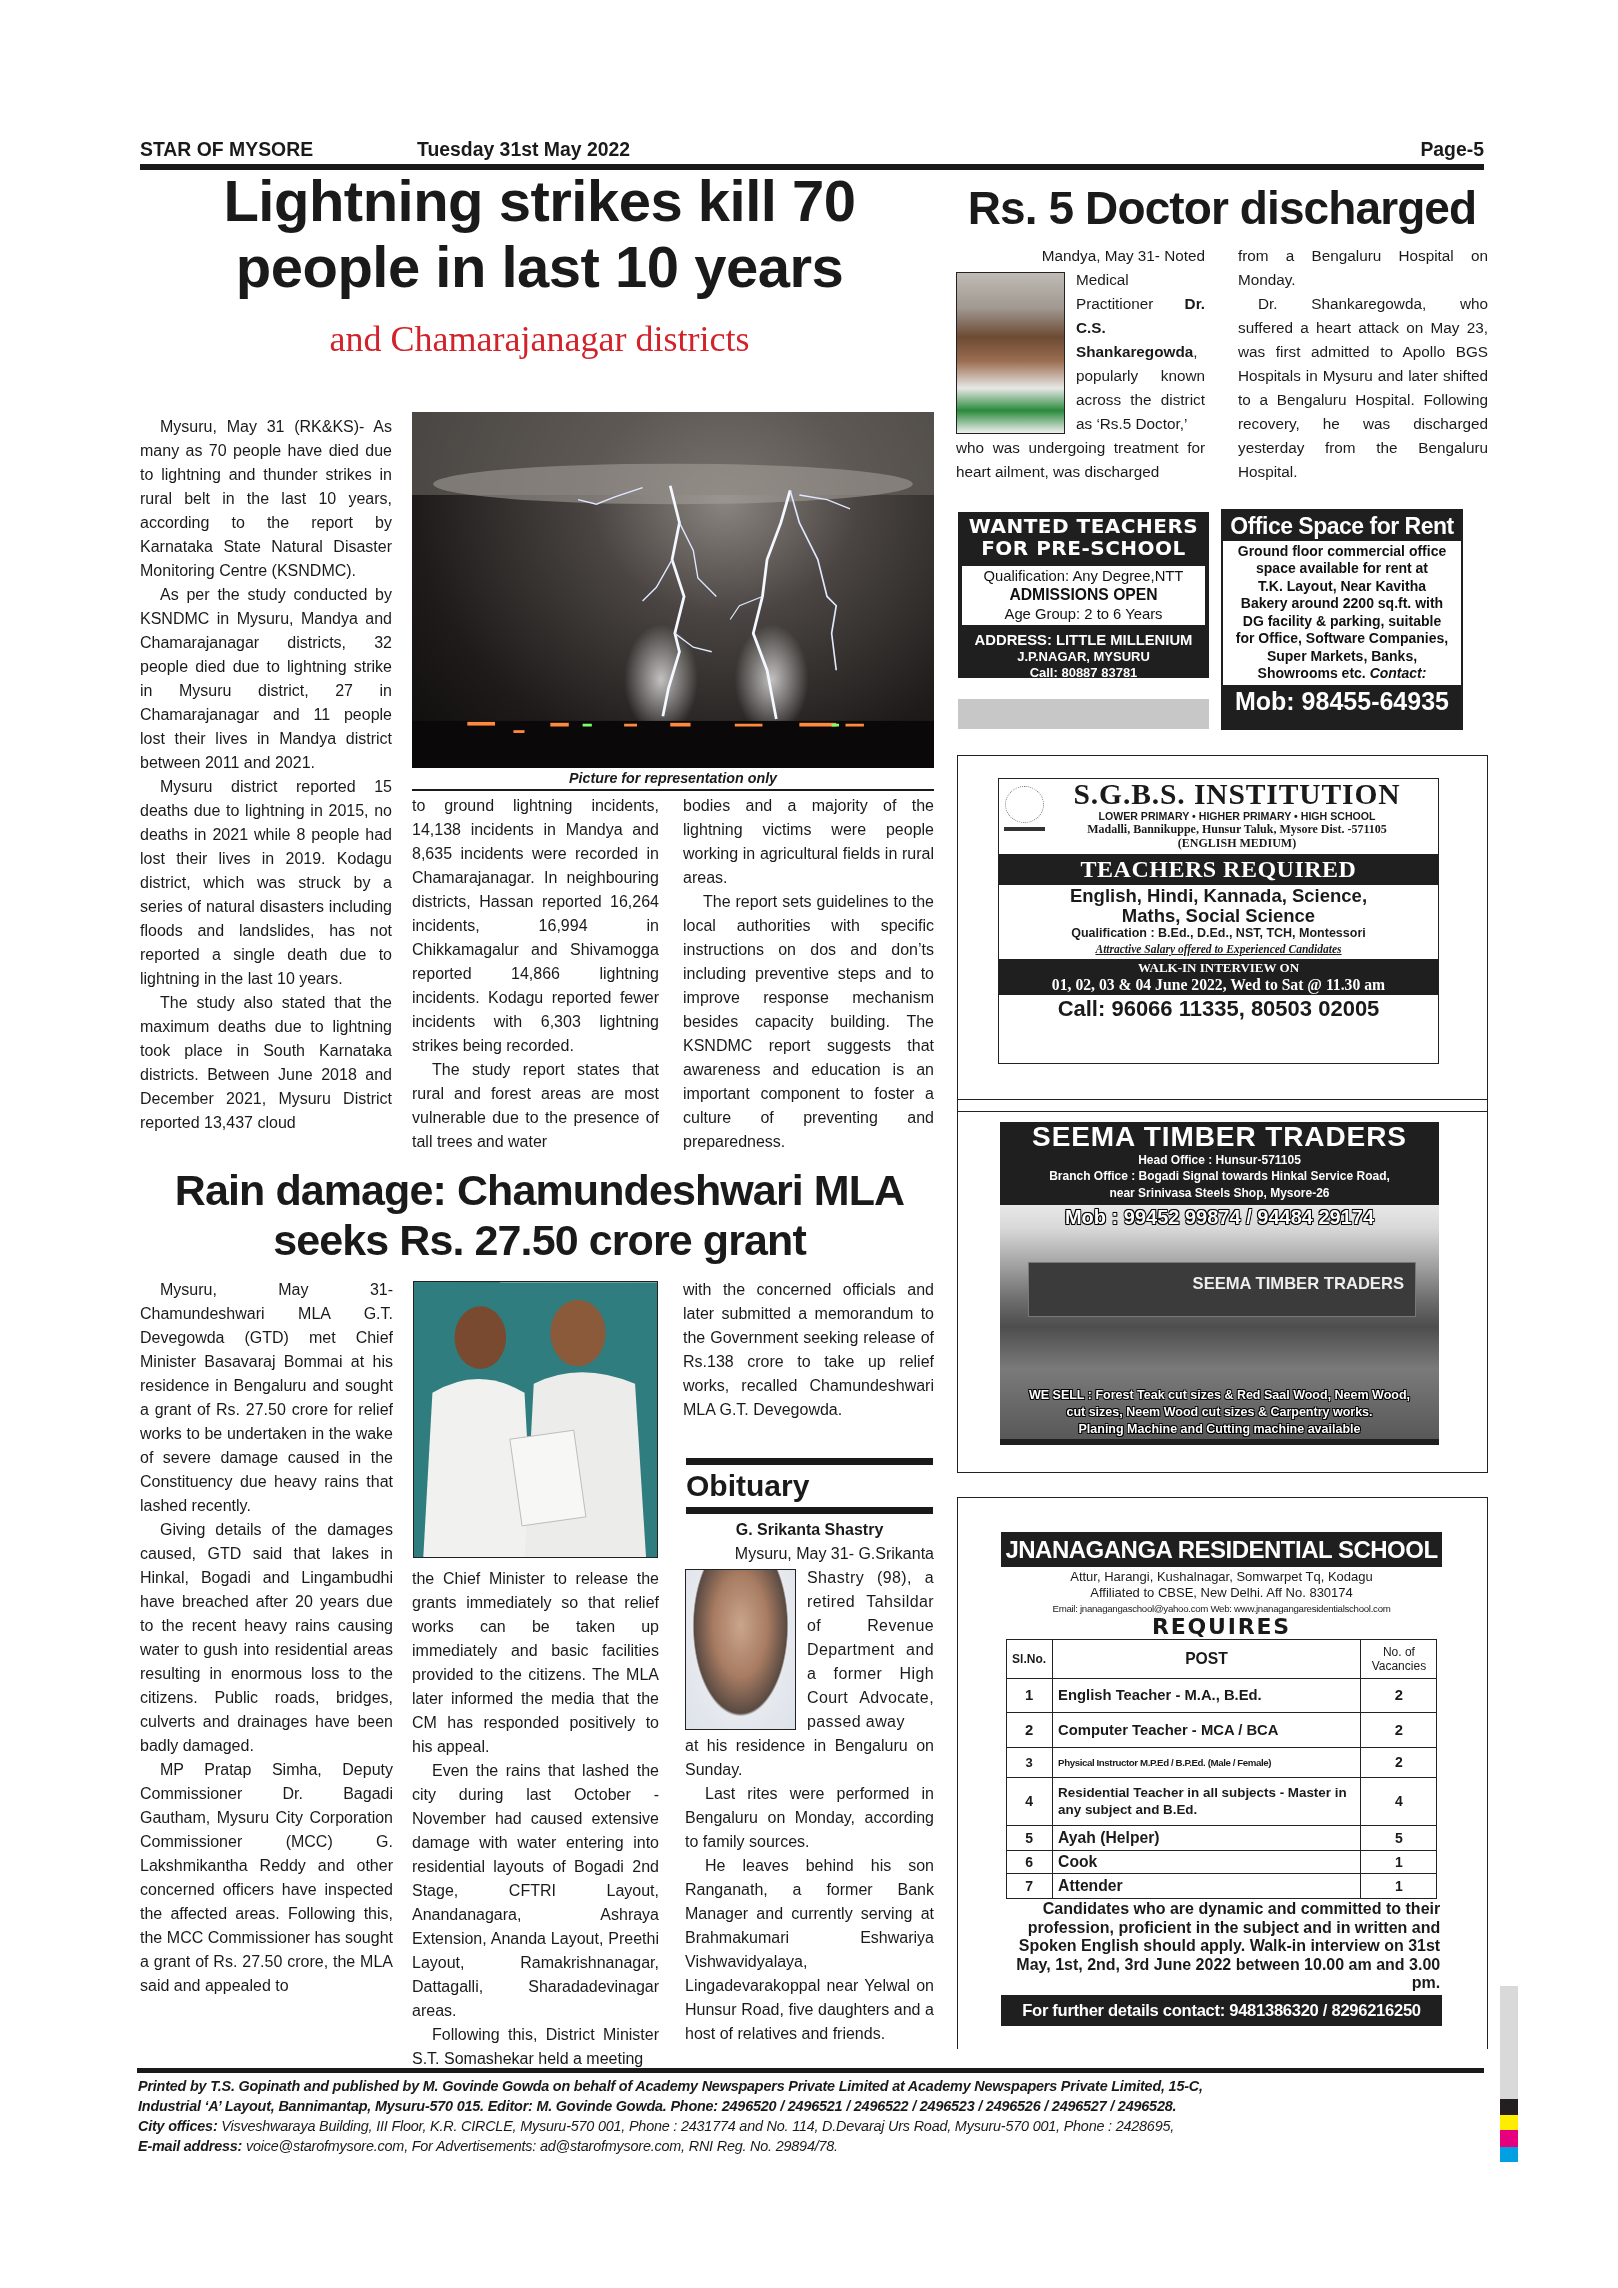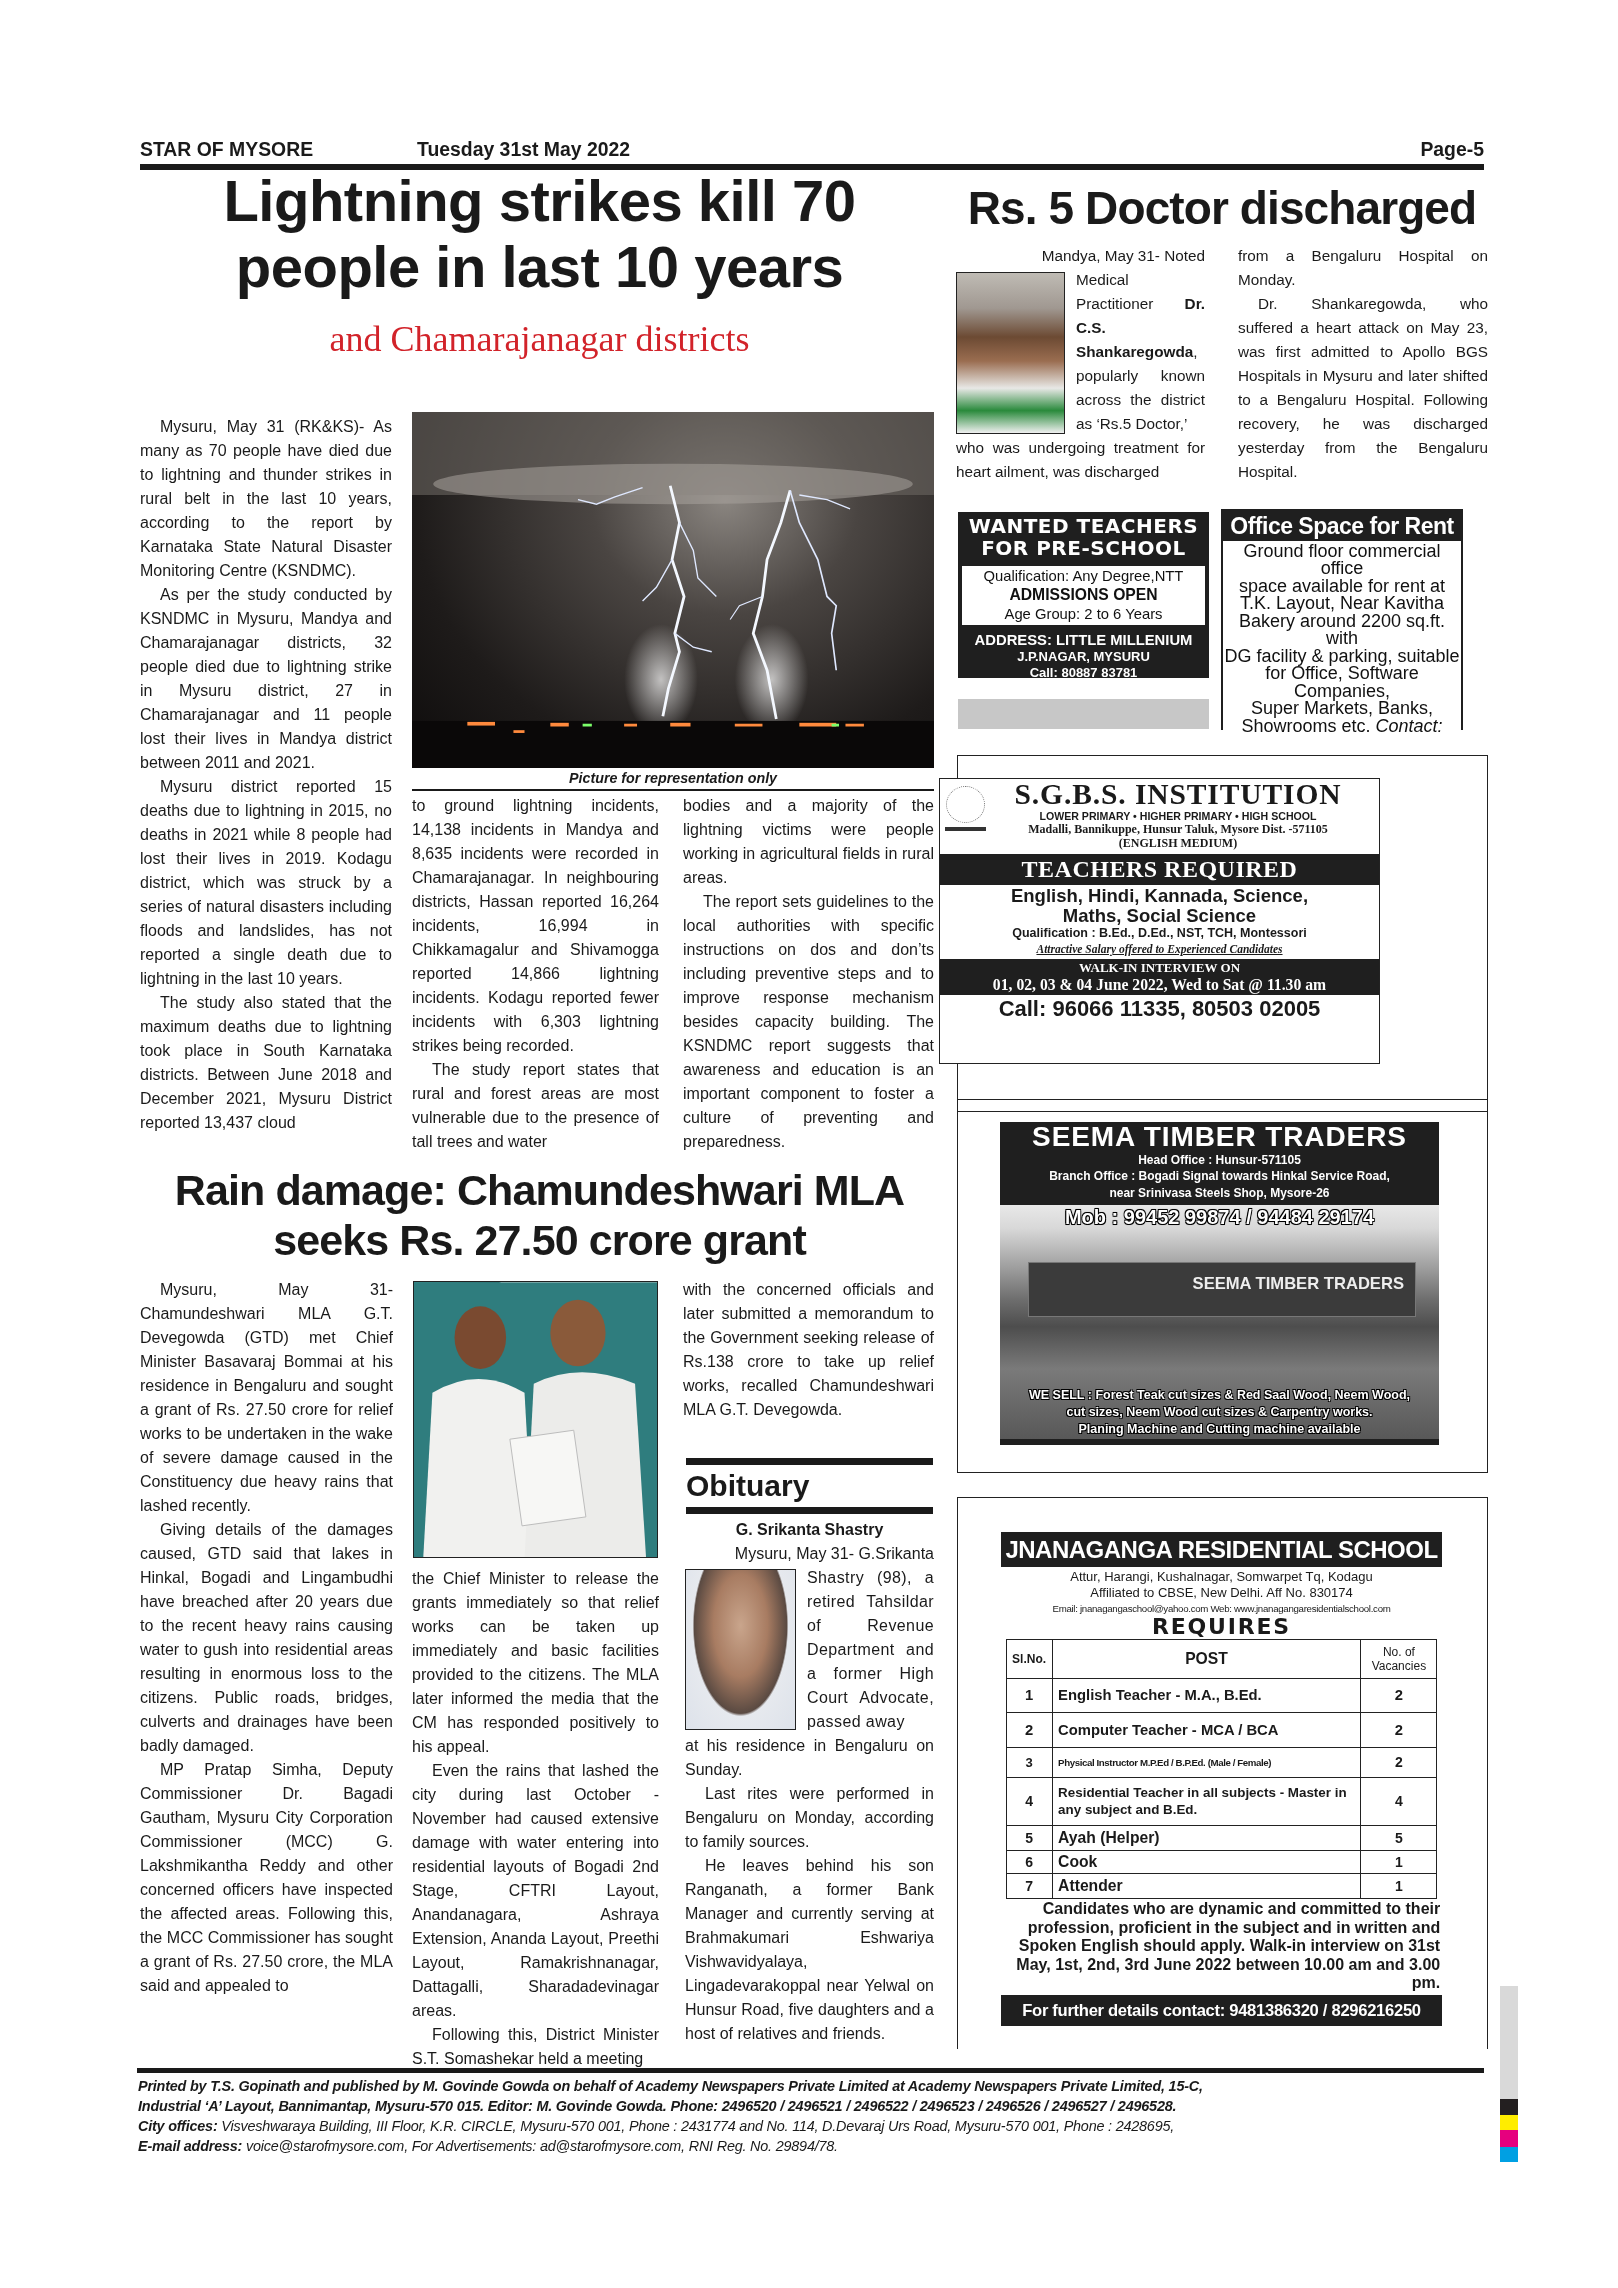--- a/index.html
+++ b/index.html
@@ -113,35 +113,35 @@
     <div style="font-weight:normal;font-size:14.8px;line-height:18.5px">Age Group: 2 to 6 Years</div>
   </div>
   <div style="font-size:14.8px;line-height:17.5px">ADDRESS: LITTLE MILLENIUM</div>
   <div style="font-size:13px;line-height:15.7px">J.P.NAGAR, MYSURU</div>
   <div style="font-size:13px;line-height:15.7px">Call: 80887 83781</div>
 </div>
 <div class="abs" style="left:958px;top:699px;width:251px;height:29.5px;background:#c7c7c7"></div>
 
 <div class="abs ad-black" style="left:1221px;top:509px;width:242px;height:221px;padding:2px">
   <div style="font-size:23px;line-height:30px;letter-spacing:-0.5px">Office Space for Rent</div>
-  <div class="ad-white" style="padding:1.8px 0.9px;font-size:18px;line-height:17.5px;font-weight:normal">
+  <div class="ad-white" style="padding:1.8px 0.9px;font-size:14px;line-height:17.5px;font-weight:bold">
     <div>Ground floor commercial office</div>
     <div>space available for rent at</div>
     <div>T.K. Layout, Near Kavitha</div>
     <div>Bakery around 2200 sq.ft. with</div>
     <div>DG facility &amp; parking, suitable</div>
     <div>for Office, Software Companies,</div>
     <div>Super Markets, Banks,</div>
     <div><span>Showrooms etc.</span> <i>Contact:</i></div>
   </div>
   <div style="font-size:25px;line-height:33px">Mob: 98455-64935</div>
 </div>
 
 <div class="abs" style="left:957px;top:755px;width:531px;height:357px;border:1.8px solid #222"></div>
-<div class="abs" style="left:939px;top:778px;width:441px;height:286px;border:1.8px solid #222;background:#fff">
+<div class="abs" style="left:998px;top:778px;width:441px;height:286px;border:1.8px solid #222;background:#fff">
   <div style="position:absolute;left:5.5px;top:7.4px;width:39px;height:37px;border:0.9px dotted #777;border-radius:50%"></div>
   <div style="position:absolute;left:4.6px;top:48px;width:41px;height:3.7px;background:#333"></div>
   <div style="text-align:center;padding-left:37px;font-family:'Liberation Serif',serif;font-weight:bold;font-size:29.5px;line-height:31px;letter-spacing:0.9px">S.G.B.S. INSTITUTION</div>
   <div style="text-align:center;padding-left:37px;font-size:10.6px;line-height:12px;font-weight:bold;font-family:'Liberation Sans',sans-serif">LOWER PRIMARY • HIGHER PRIMARY • HIGH SCHOOL</div>
   <div style="text-align:center;padding-left:37px;font-size:12px;line-height:14px;font-family:'Liberation Serif',serif;font-weight:bold">Madalli, Bannikuppe, Hunsur Taluk, Mysore Dist. -571105</div>
   <div style="text-align:center;padding-left:37px;font-size:12px;line-height:14px;font-family:'Liberation Serif',serif;font-weight:bold">(ENGLISH MEDIUM)</div>
   <div class="ad-black" style="font-family:'Liberation Serif',serif;font-size:24px;line-height:31px;letter-spacing:0.5px;margin-top:3.7px">TEACHERS REQUIRED</div>
   <div style="text-align:center;font-weight:bold;font-size:18.5px;line-height:20px;margin-top:1.8px">English, Hindi, Kannada, Science,</div>
   <div style="text-align:center;font-weight:bold;font-size:18.5px;line-height:20px">Maths, Social Science</div>
   <div style="text-align:center;font-weight:bold;font-size:12.5px;line-height:15.7px">Qualification : B.Ed., D.Ed., NST, TCH, Montessori</div>

